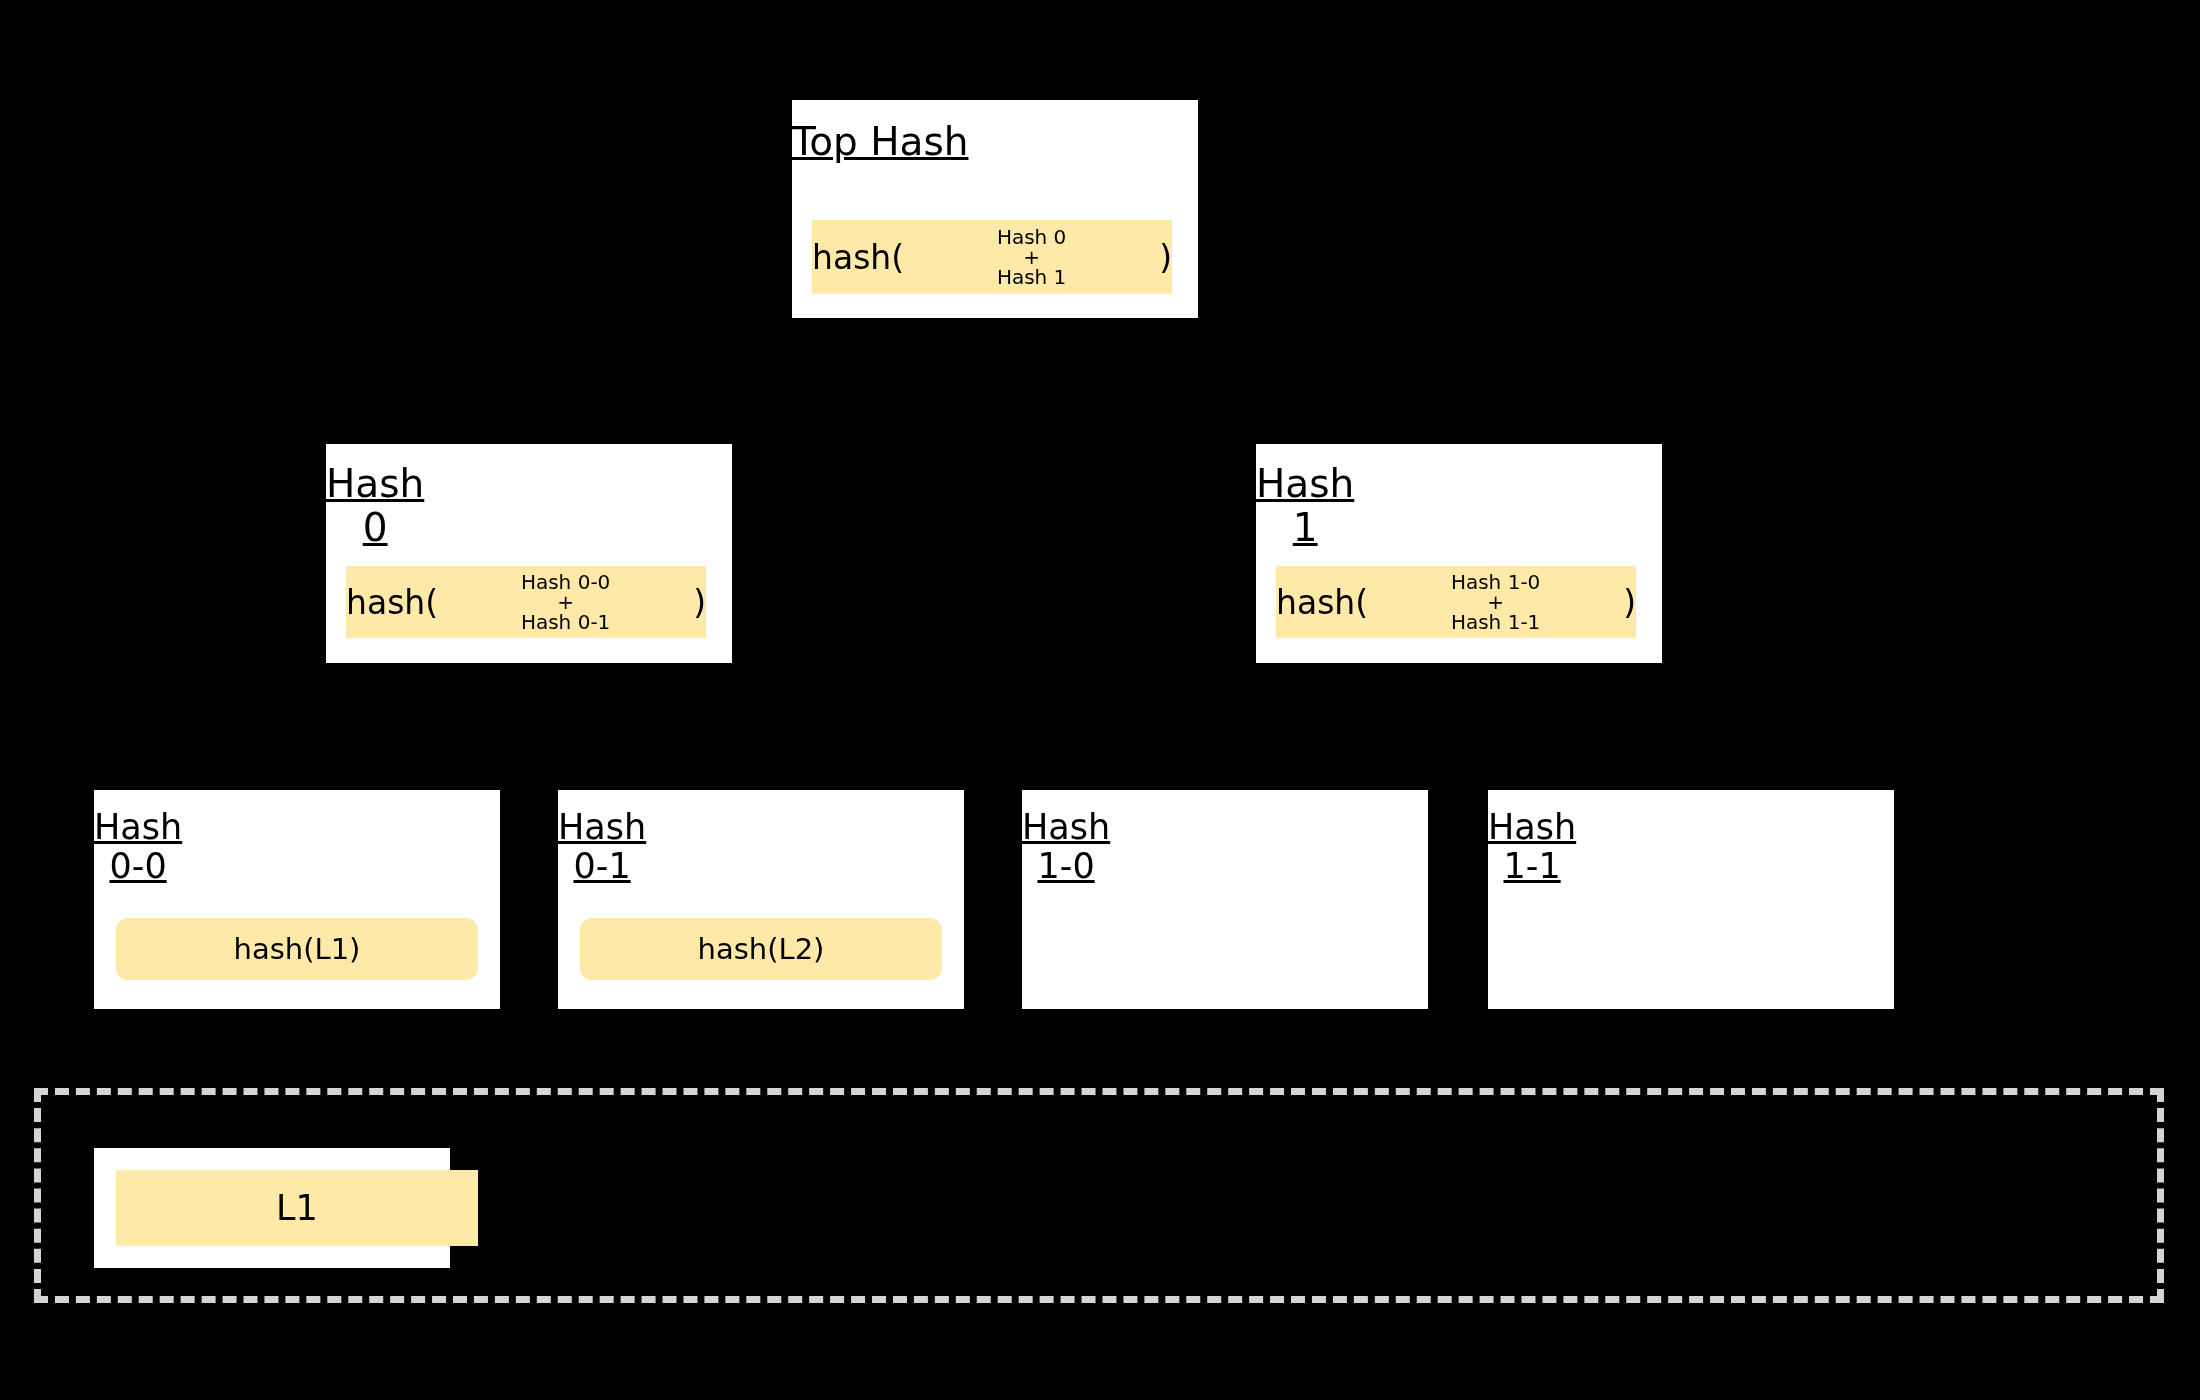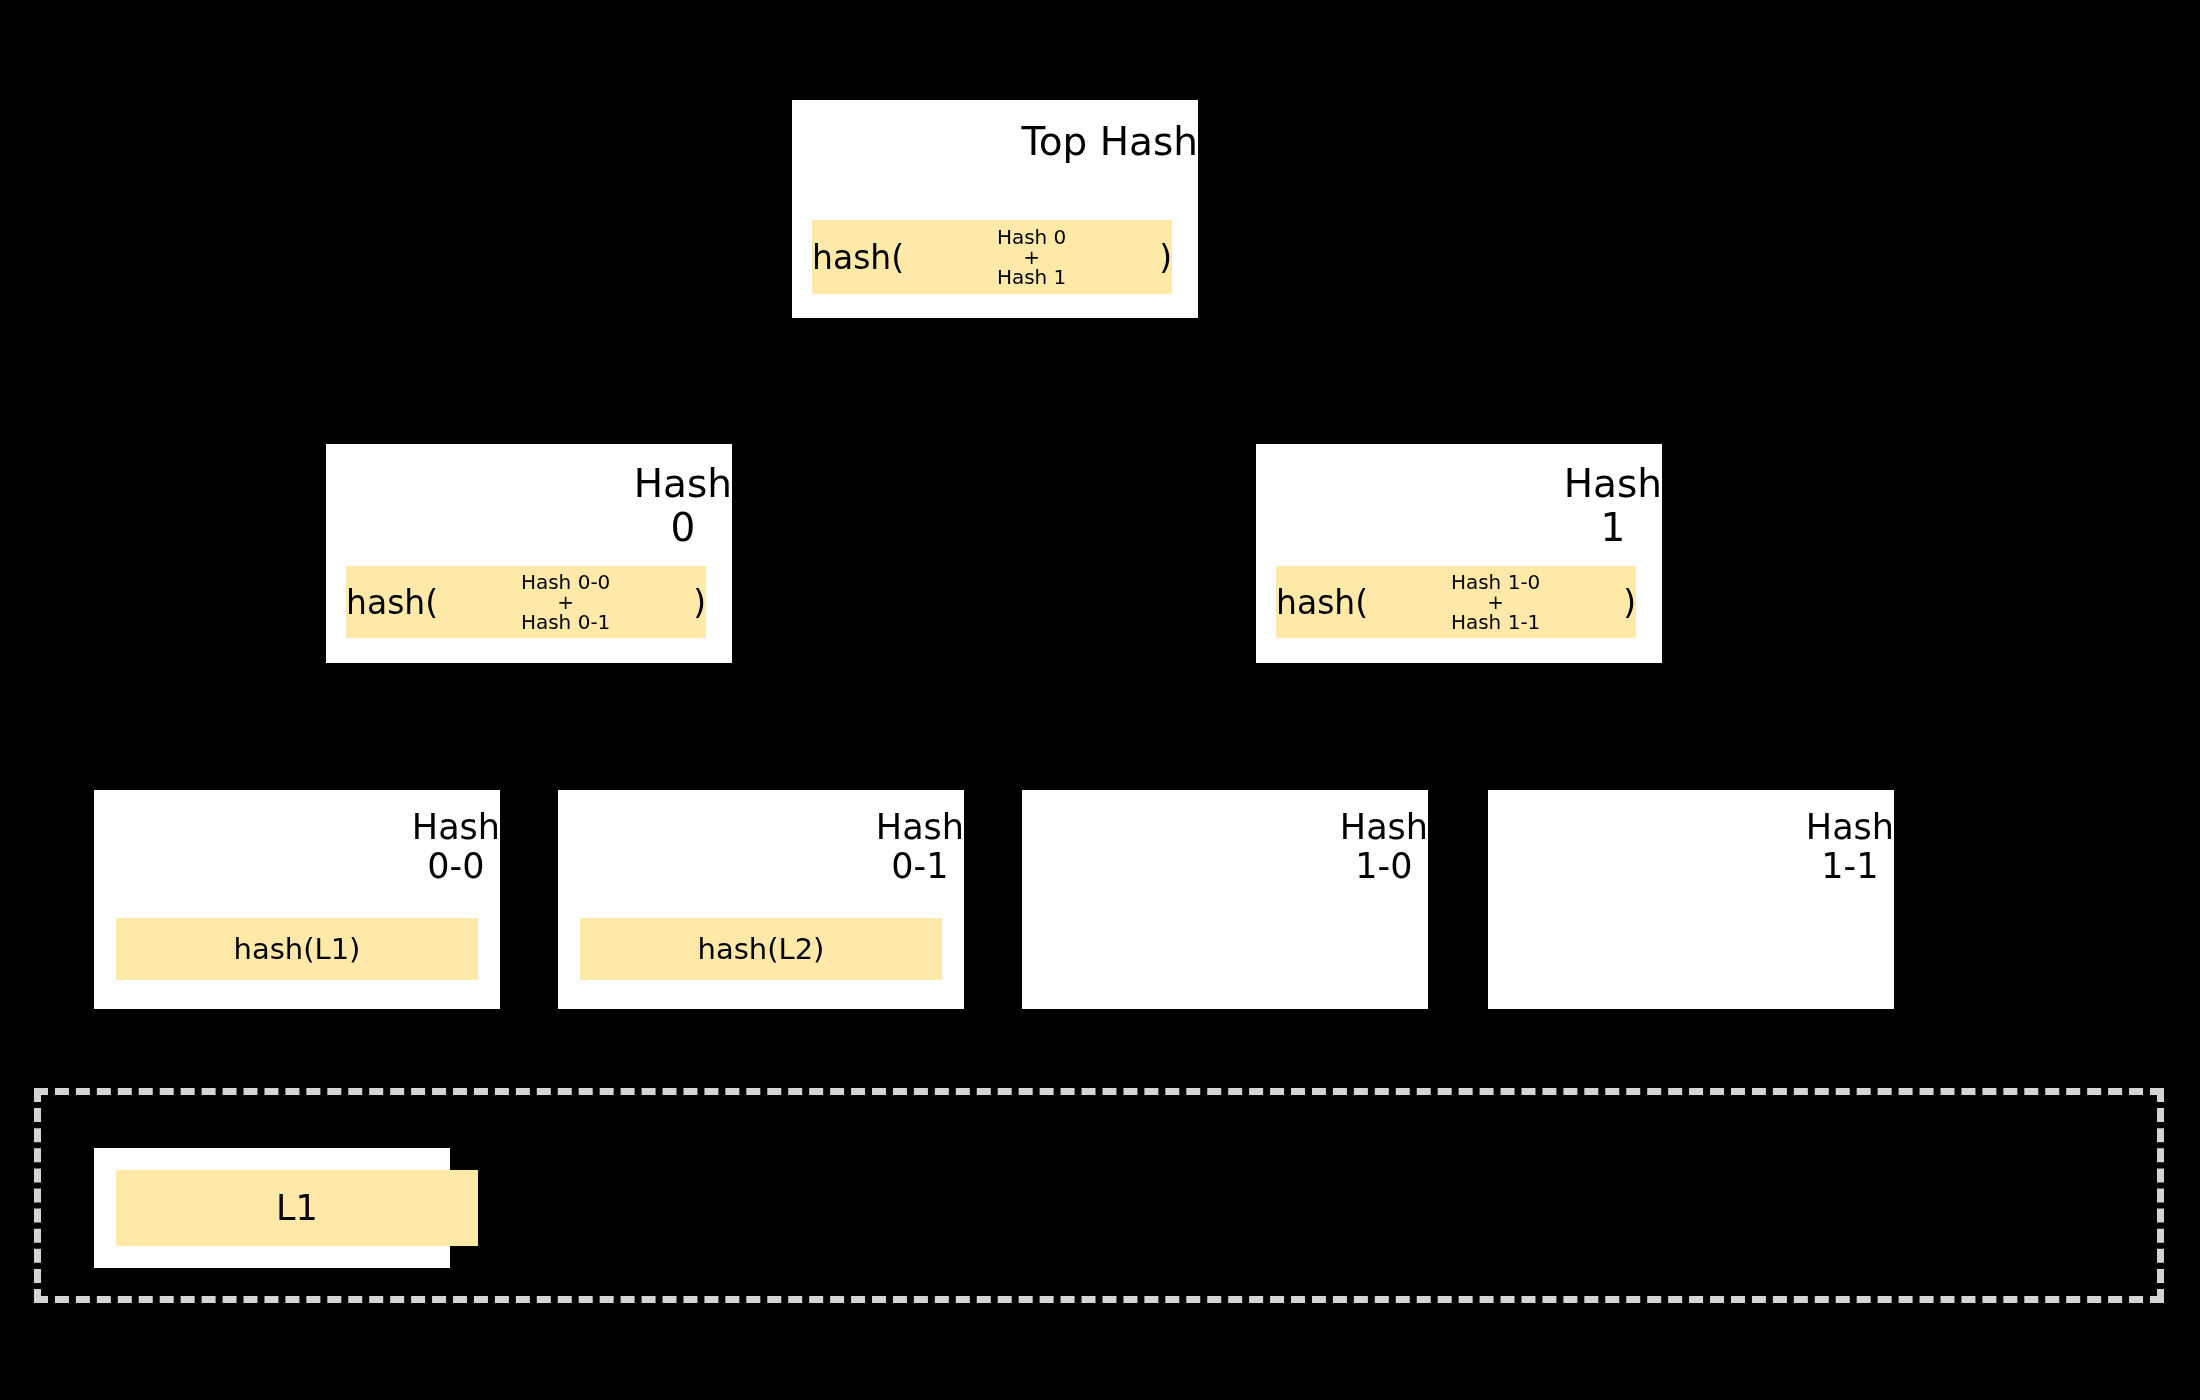--- a/index.html
+++ b/index.html
@@ -25,22 +25,23 @@
     background: #000000;
     z-index: 1;
   }
 
   
   .node {
     position: absolute;
     background: #ffffff;
     display: flex;
     flex-direction: column;
-    align-items: flex-end;
+    align-items: flex-start;
     z-index: 5;
+    text-decoration: underline;
   }
 
   .node-title {
     color: #000000;
     text-align: center;
     line-height: 1.12;
     white-space: pre-line;
     font-weight: 400;
   }
 
@@ -126,20 +127,21 @@
     font-size: 35px;
     margin-top: 18px;
   }
   .leafhash-node .hash-chip {
     position: absolute;
     left: 22px;
     top: 128px;
     width: 362px;
     height: 62px;
     font-size: 29px;
+    border-radius: 12px;
   }
 
   
   .datablock-node {
     width: 356px;
     height: 120px;
     top: 1148px;
   }
   .datablock-node .hash-chip {
     position: absolute;

